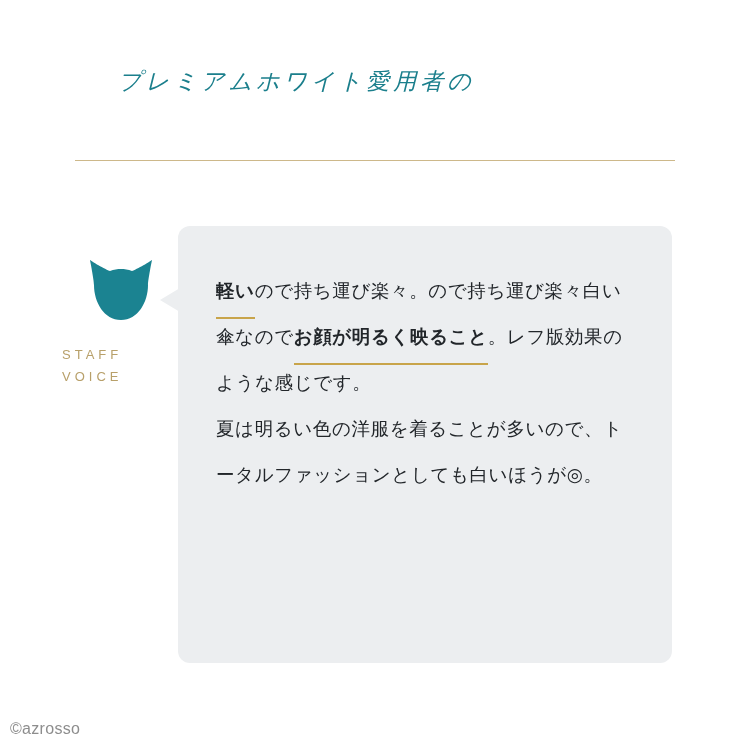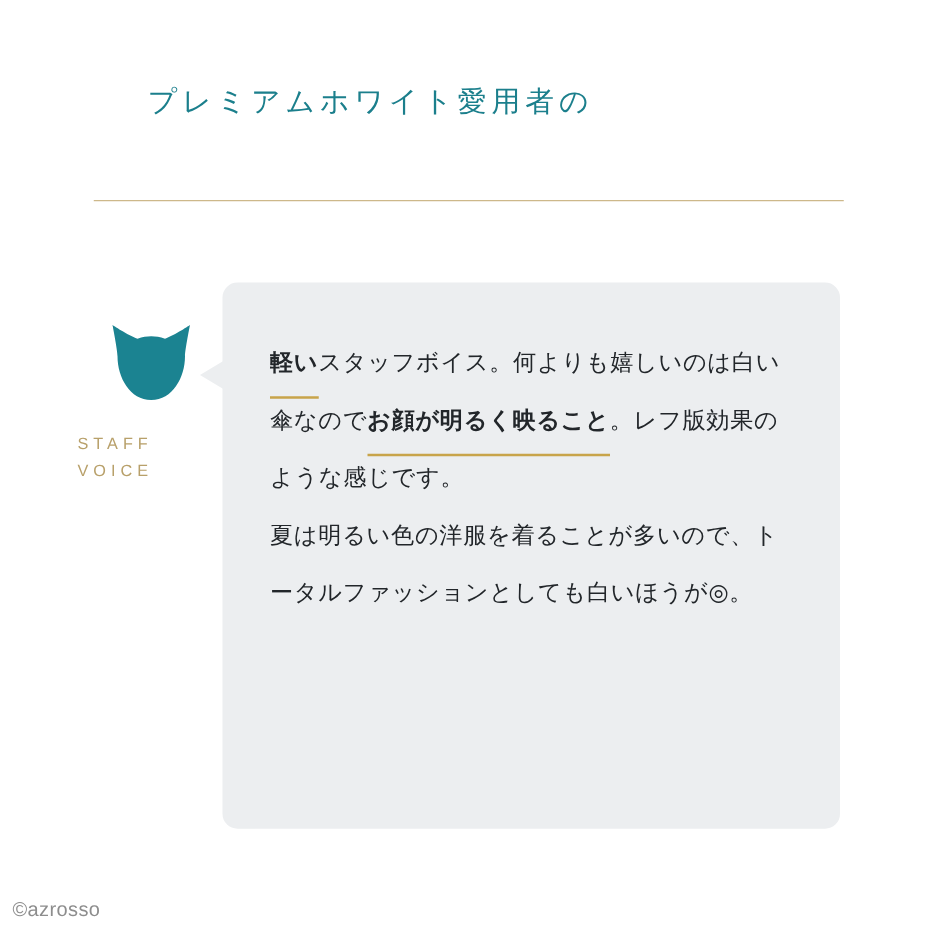--- a/index.html
+++ b/index.html
@@ -15,20 +15,21 @@
     position: relative;
   }
 
   
   .heading-wrap {
     position: absolute;
     top: 62px;
     left: 0;
     width: 593px;
     text-align: center;
+    font-style: italic;
   }
   .heading-line {
     display: block;
     color: #1b7f8c;
     font-size: 23px;
     letter-spacing: 4px;
     line-height: 40px;
     font-family: "Liberation Serif", "DejaVu Serif", serif;
     white-space: nowrap;
   }
@@ -132,18 +133,18 @@
   </svg>
   <div class="staff-label">
     <span>STAFF</span>
     <span>VOICE</span>
   </div>
 </div>
 
 <div class="bubble-tail"></div>
 <div class="bubble">
   <p>
-    <span class="ul-gold">軽い</span><span>スタッフボイス。何よりも嬉しいのは</span><span>白い傘なので</span><span class="ul-gold">お顔が明るく映ること</span><span>。レフ版効果のような感じです。</span>
+    <span class="ul-gold">軽い</span><span>ので持ち運び楽々。ので持ち運び楽々</span><span>白い傘なので</span><span class="ul-gold">お顔が明るく映ること</span><span>。レフ版効果のような感じです。</span>
   </p>
   <p>夏は明るい色の洋服を着ることが多いので、トータルファッションとしても白いほうが◎。</p>
 </div>
 
 <div class="credit">©azrosso</div>
 
 </body></html>

